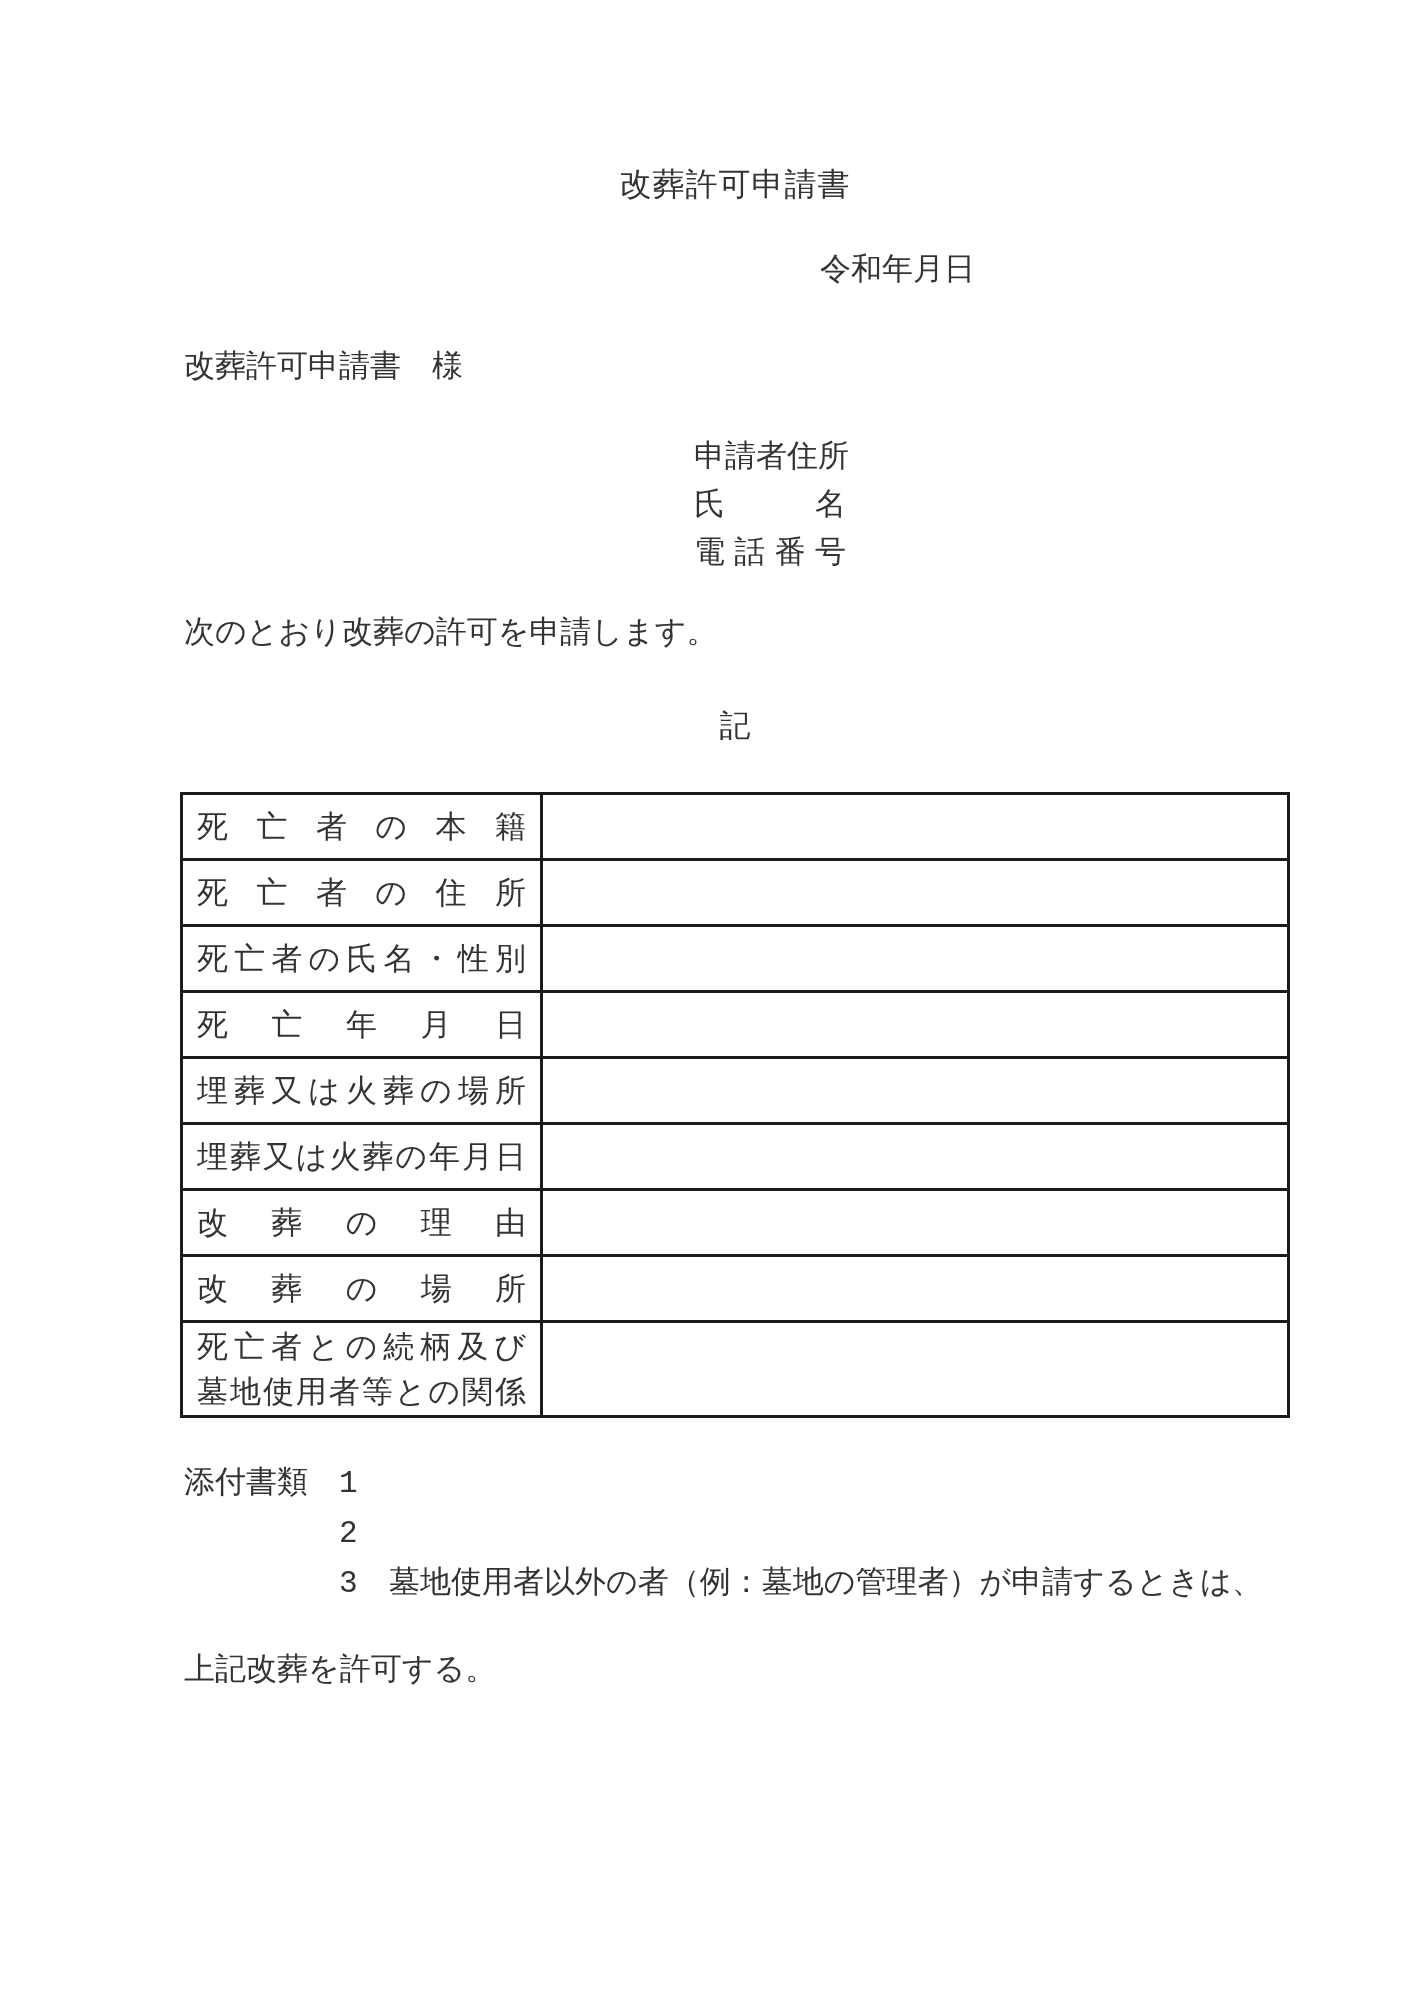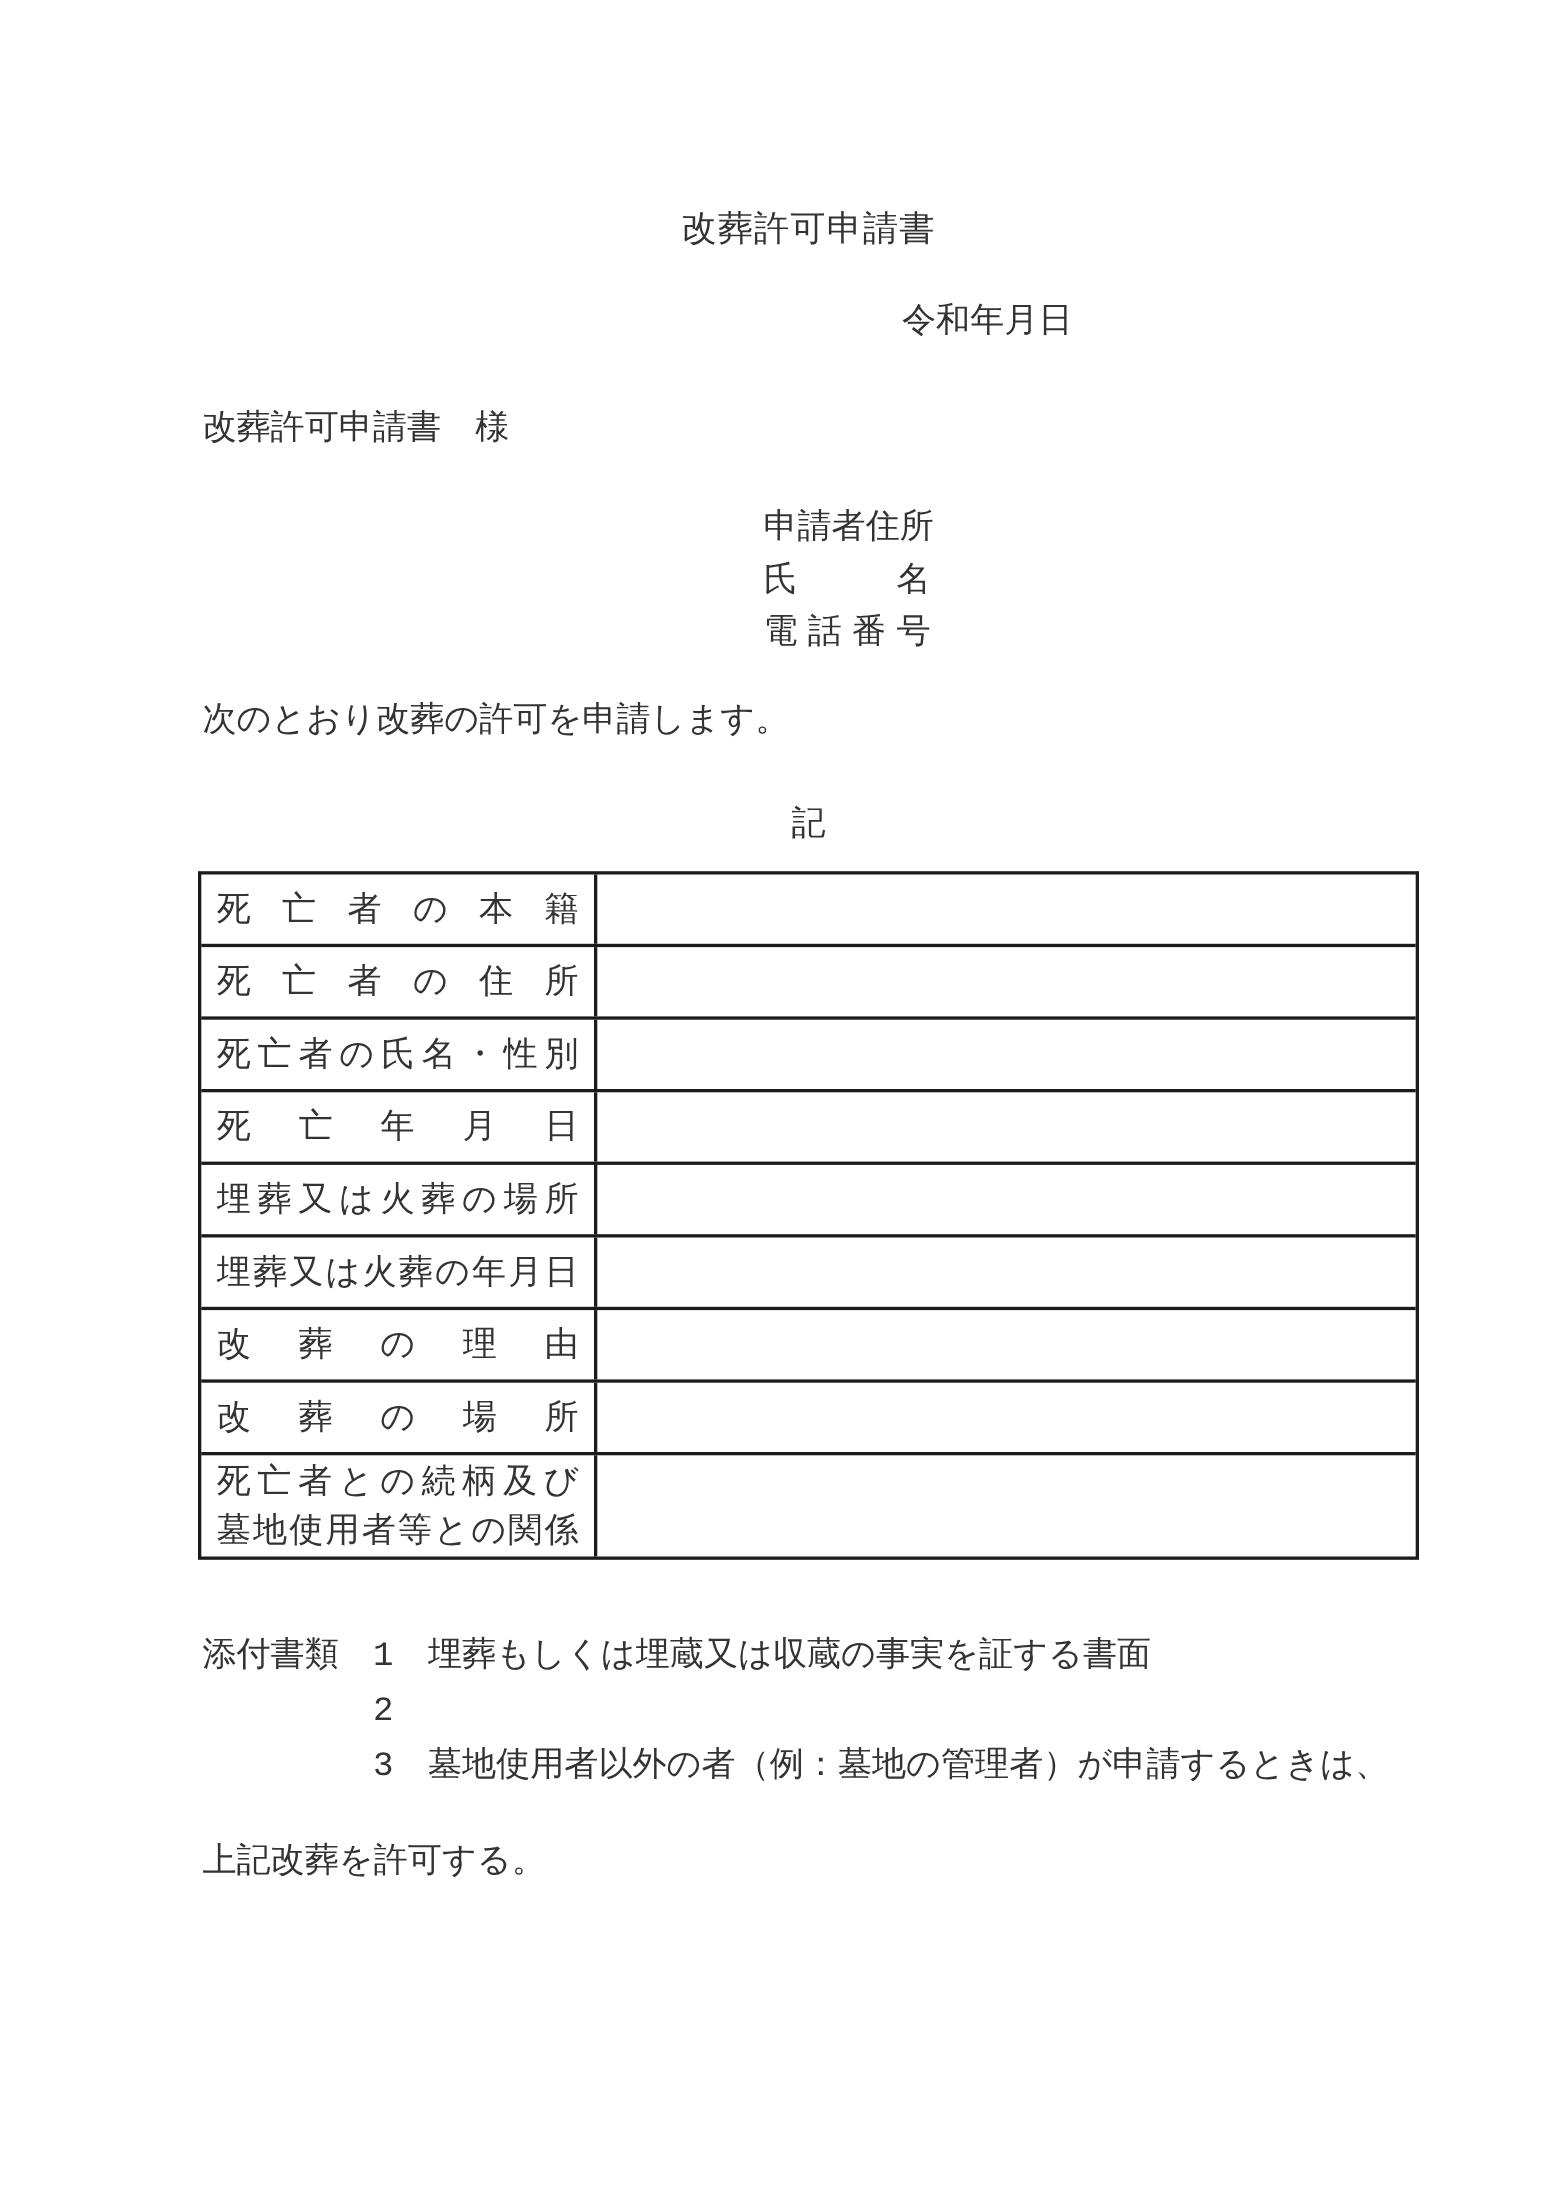--- a/index.html
+++ b/index.html
@@ -10,21 +10,21 @@
   html,body{margin:0;padding:0;background:#fff;}
   .page{
     position:relative;
     width:1414px;
     height:2000px;
     background:var(--bg);
     color:var(--text);
     font-family:"DejaVu Serif","Liberation Serif",serif;
     overflow:hidden;
   }
-  .txt{font-size:31px;line-height:1;margin-top:23px;}
+  .txt{font-size:31px;line-height:1;}
 
   .title{
     position:absolute;left:180px;top:168px;width:1110px;
     text-align:center;font-size:32px;letter-spacing:1px;
   }
   .date-line{
     position:absolute;left:820px;top:253px;width:412px;
     display:flex;
   }
   .addressee{position:absolute;left:184px;top:350px;}
@@ -250,21 +250,20 @@
           </div>
         </div>
       <div class="tvalue"></div>
     </div>
   </div>
 
   <div class="attachments txt">
     <div class="att-row">
       <span class="att-col-label">添付書類</span>
       <span class="att-col-num">1</span>
-      <span class="att-col-text">埋葬もしくは埋蔵又は収蔵の事実を証する書面</span>
     </div>
     <div class="att-row">
       <span class="att-col-label"></span>
       <span class="att-col-num">2</span>
     </div>
     <div class="att-row">
       <span class="att-col-label"></span>
       <span class="att-col-num">3</span>
       <span class="att-col-text">墓地使用者以外の者（例：墓地の管理者）が申請するときは、</span>
     </div>

